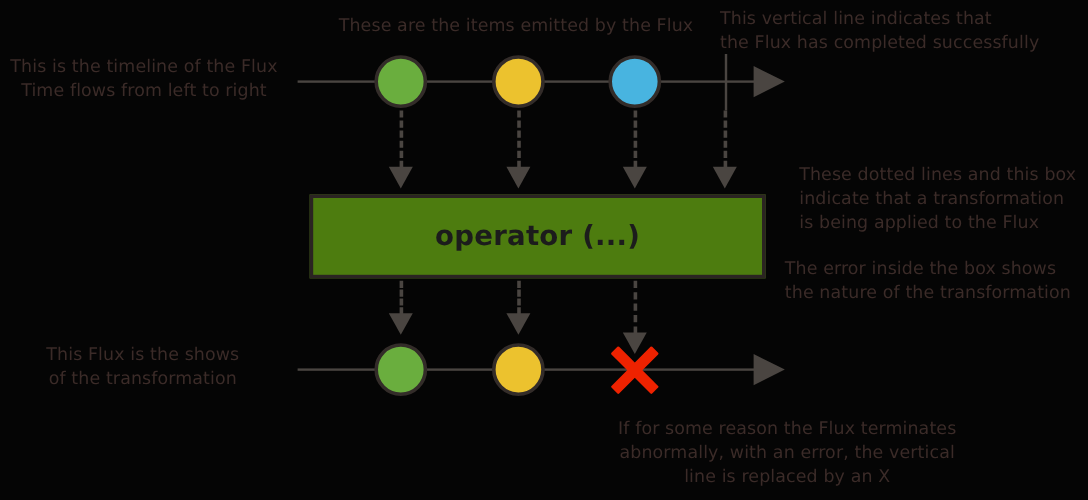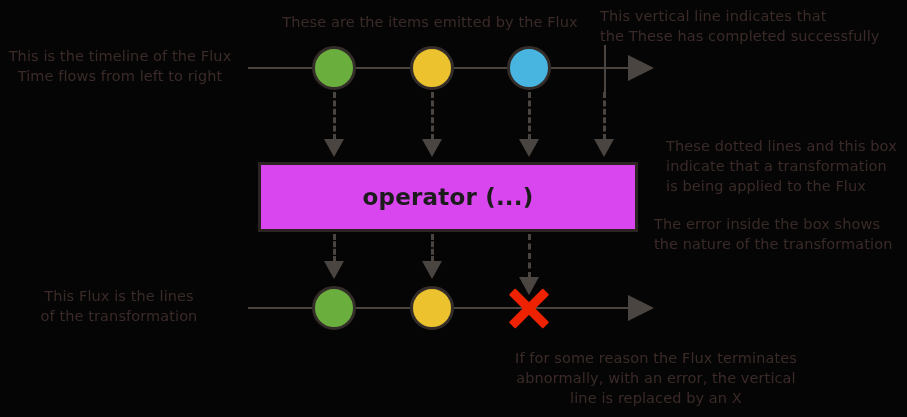--- a/index.html
+++ b/index.html
@@ -83,21 +83,21 @@
   .error-x span.a { transform: rotate(45deg); }
   .error-x span.b { transform: rotate(-45deg); }
 
   
   #operator-box {
     position: absolute;
     left: 258px;
     top: 162px;
     width: 380px;
     height: 70px;
-    background: #d946ef;
+    background: #4d7c0f;
     border: 3px solid #2b2422;
     box-sizing: border-box;
     display: flex;
     align-items: center;
     justify-content: center;
   }
   #operator-label {
     color: #1c1c1c;
     font-size: 23px;
     font-weight: bold;
@@ -120,27 +120,27 @@
 </style>
 </head>
 <body>
 
 <div id="canvas">
 
   <div class="note" id="note-timeline">This is the timeline of the Flux
 Time flows from left to right</div>
   <div class="note" id="note-items">These are the items emitted by the Flux</div>
   <div class="note" id="note-complete">This vertical line indicates that
-the These has completed successfully</div>
+the Flux has completed successfully</div>
   <div class="note" id="note-dotted">These dotted lines and this box
 indicate that a transformation
 is being applied to the Flux</div>
   <div class="note" id="note-boxtext">The error inside the box shows
 the nature of the transformation</div>
-  <div class="note" id="note-result">This Flux is the lines
+  <div class="note" id="note-result">This Flux is the shows
 of the transformation</div>
   <div class="note" id="note-error">If for some reason the Flux terminates
 abnormally, with an error, the vertical
 line is replaced by an X</div>
 
   <div class="timeline-line" style="left:248px; top:67px; width:382px;"></div>
   <div class="arrow-head" style="left:628px; top:55px;"></div>
 
   <div class="complete-bar" style="left:604px; top:45px; height:47px;"></div>
 

